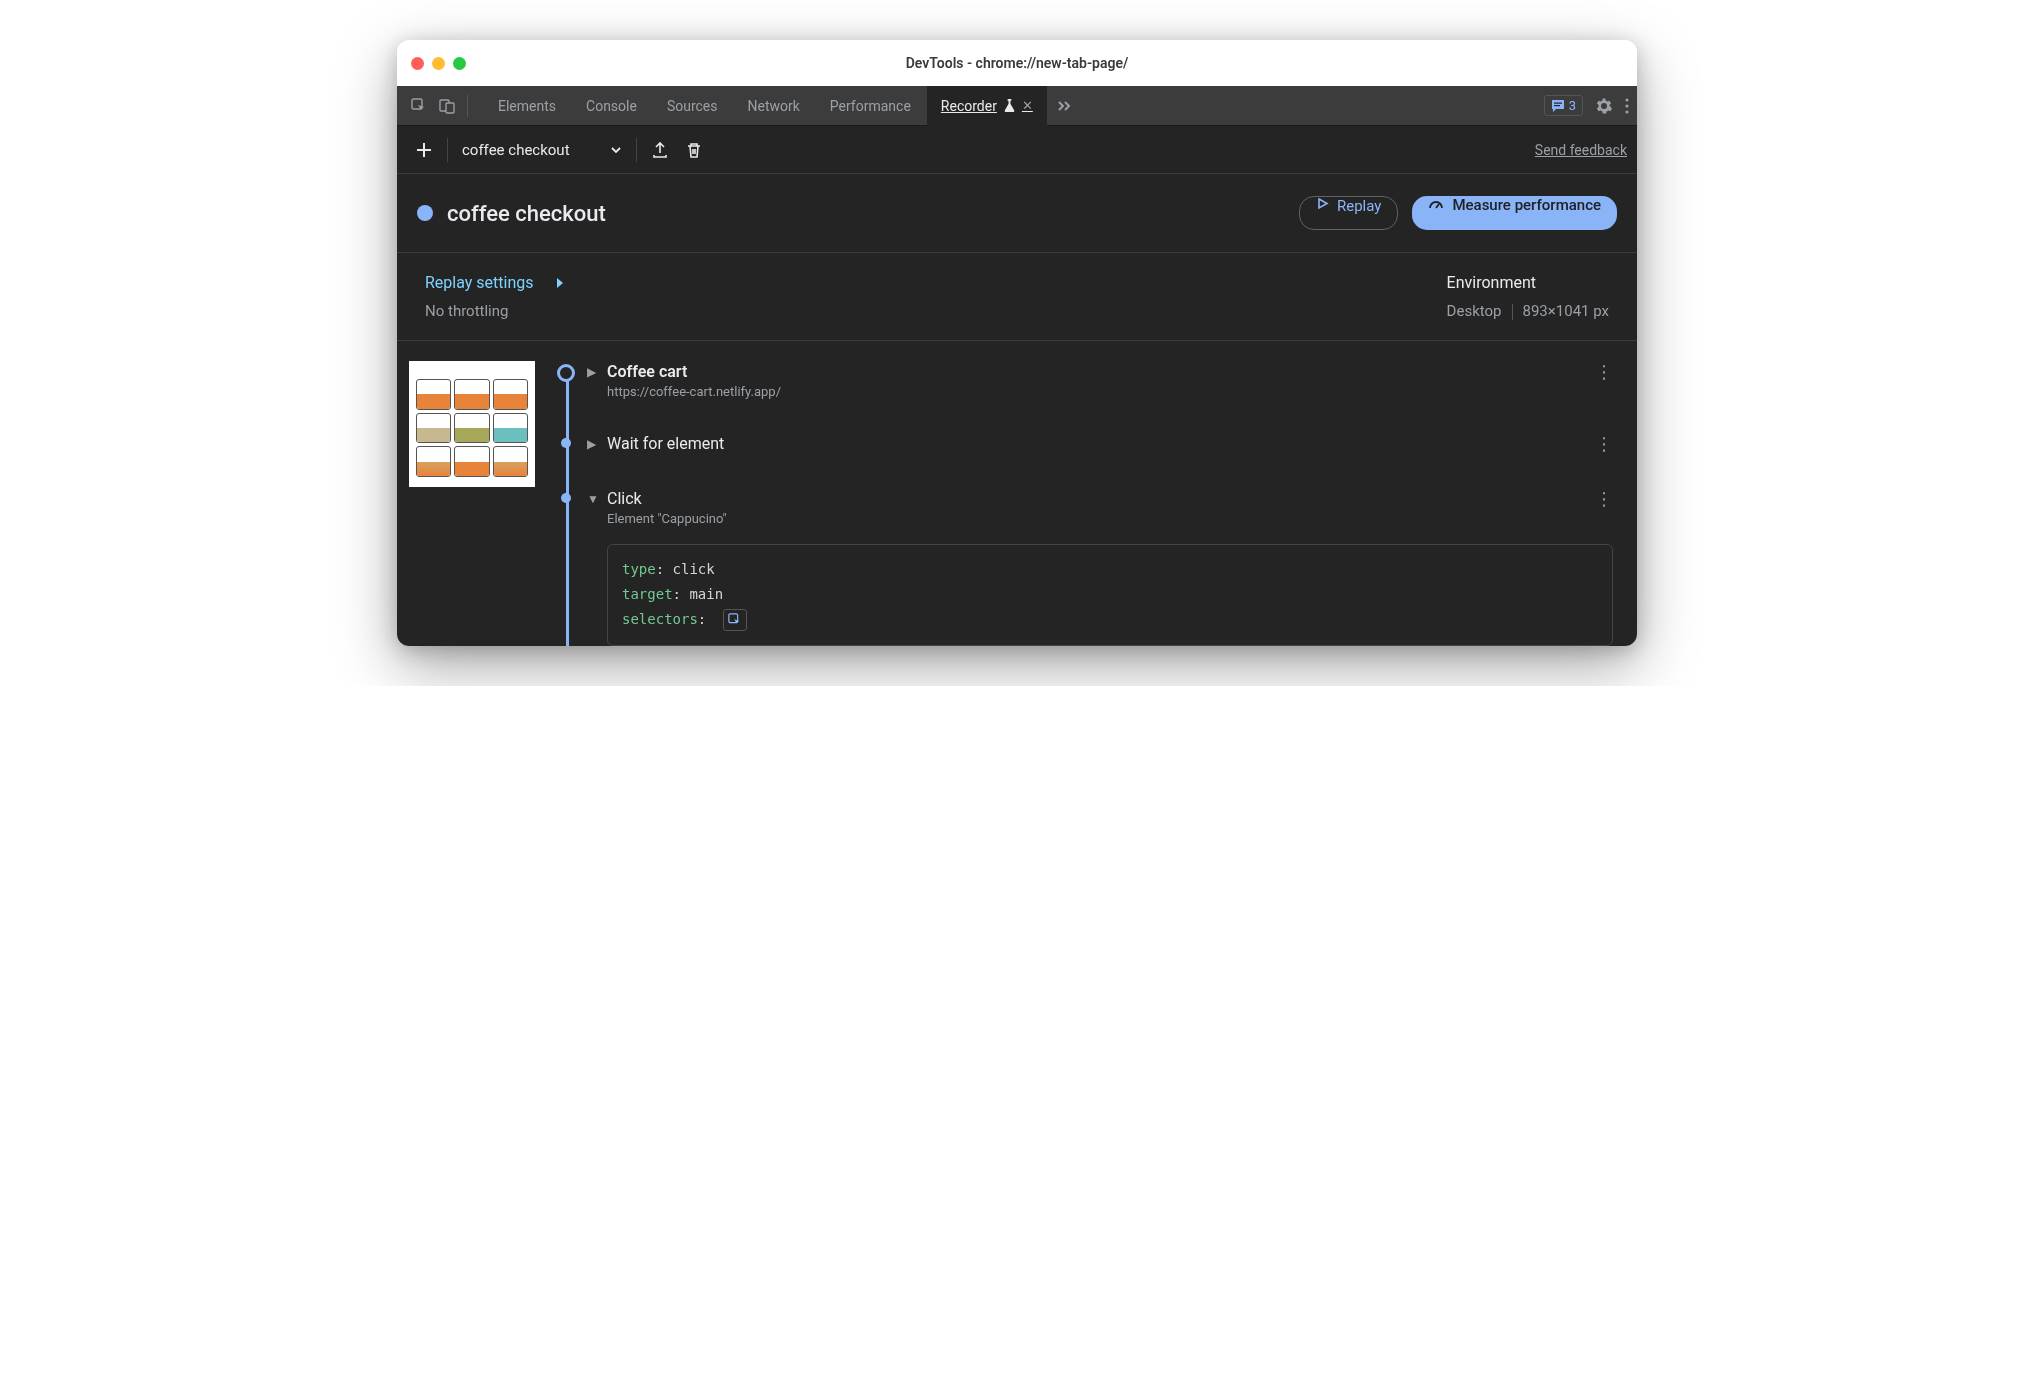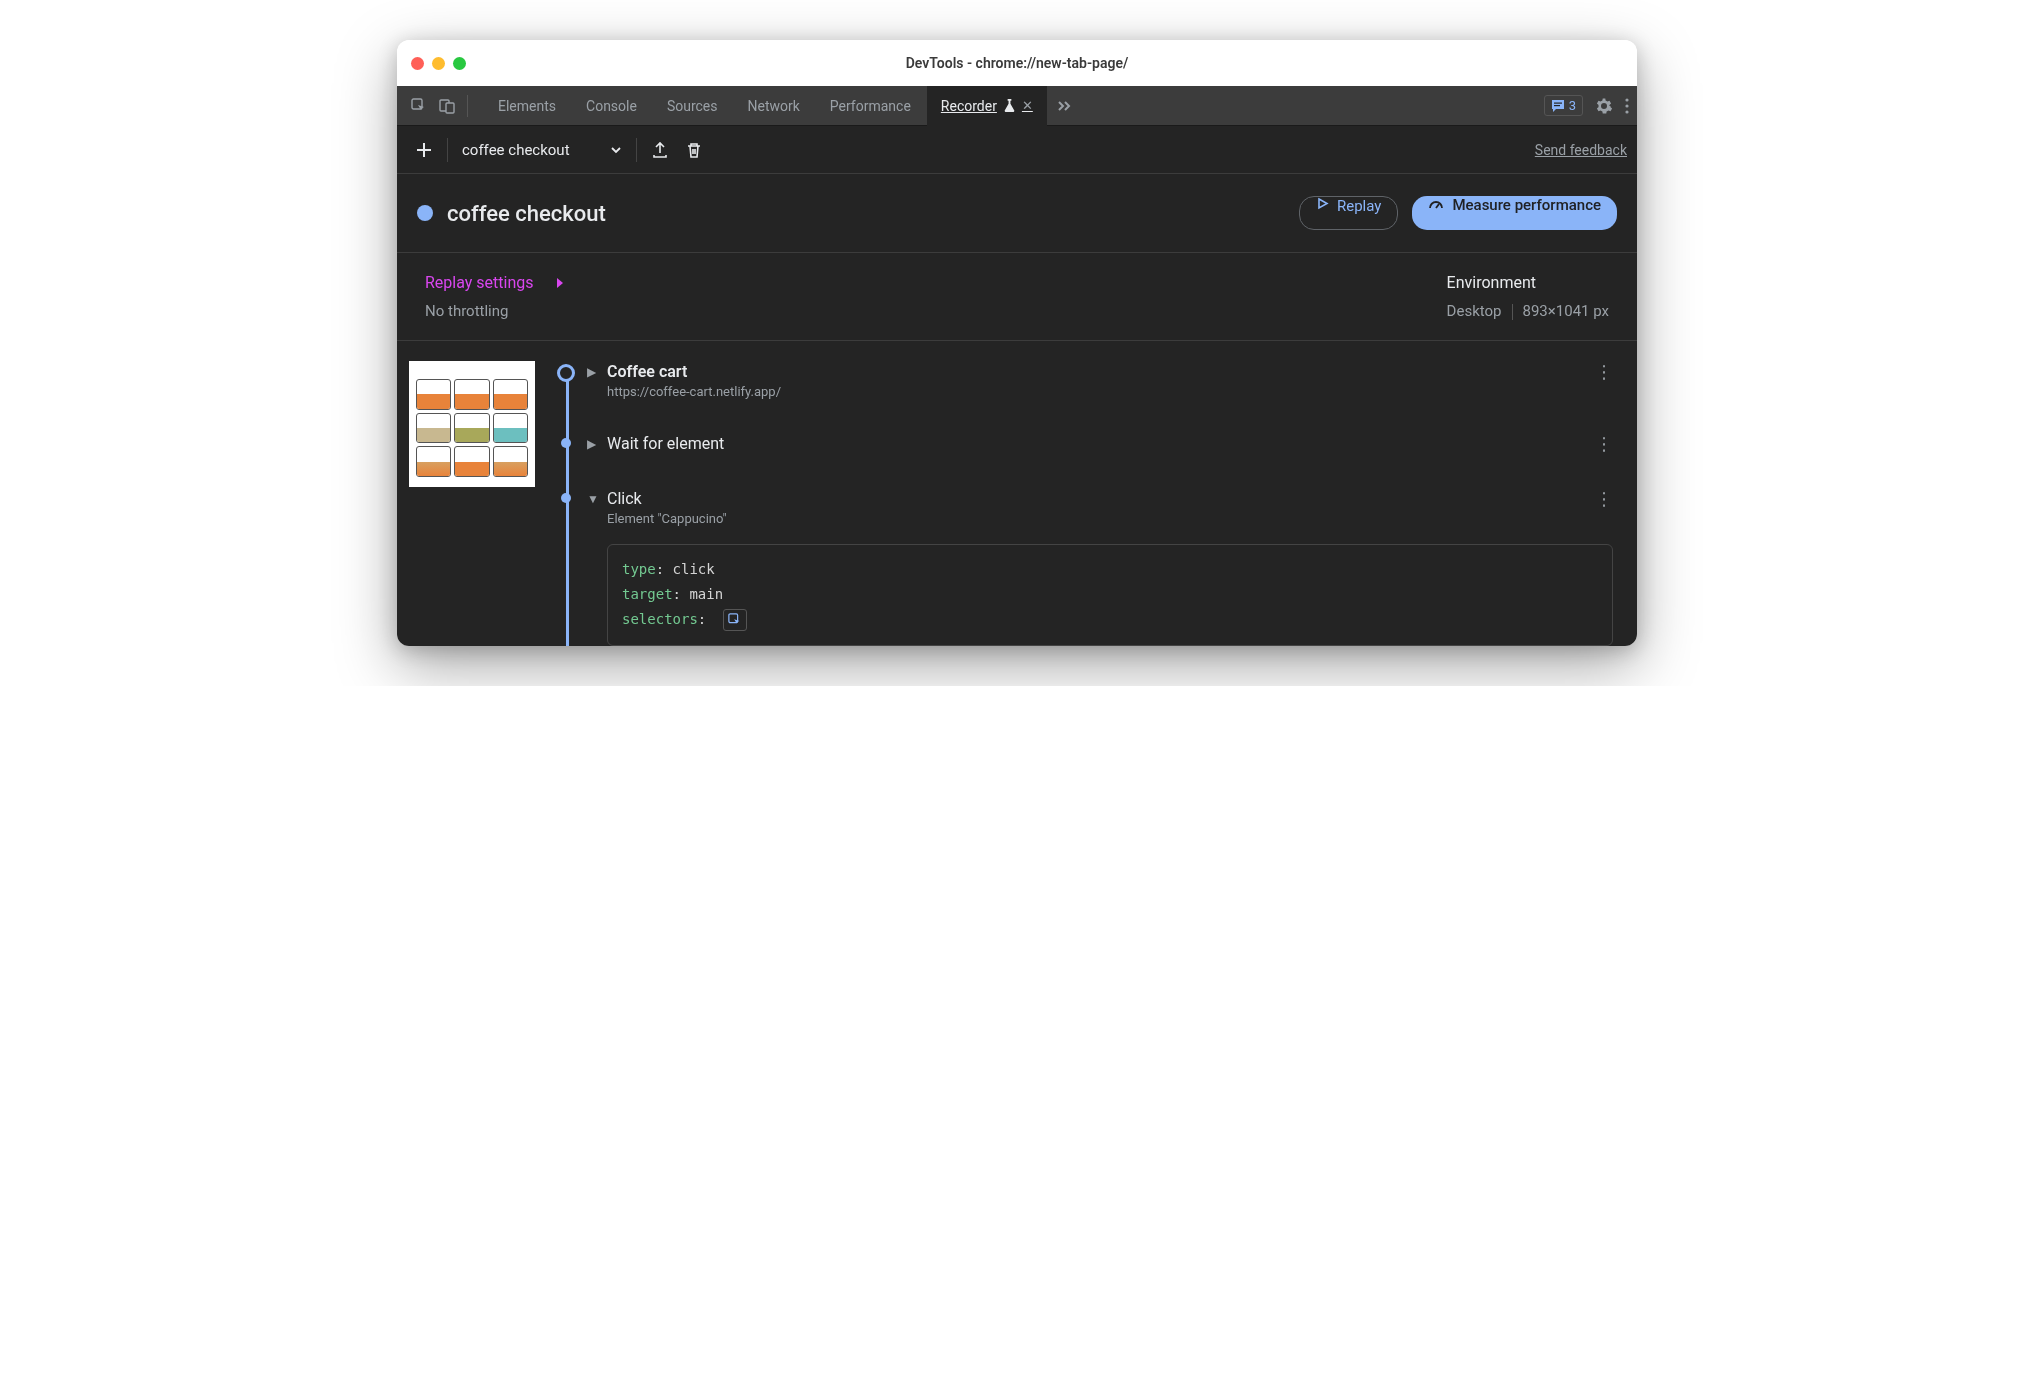--- a/index.html
+++ b/index.html
@@ -140,21 +140,21 @@
   color: #202124;
   font-weight: 500;
 }
 
 .settings {
   display: flex; padding: 20px 28px;
   border-bottom: 1px solid #3c3c3c;
 }
 .settings .left { flex: 1; }
 .settings .section-title {
-  font-size: 16px; color: #d946ef;
+  font-size: 16px; color: #7dd3fc;
   display: flex; align-items: center; gap: 22px;
   cursor: pointer;
 }
 .settings .subtext {
   font-size: 15px; color: #9aa0a6; margin-top: 10px;
 }
 .settings .right .env-title { font-size: 16px; color: #e8eaed; }
 .settings .right .env-row {
   display: flex; align-items: flex-end; gap: 10px;
   margin-top: 10px; color: #9aa0a6; font-size: 15px;

